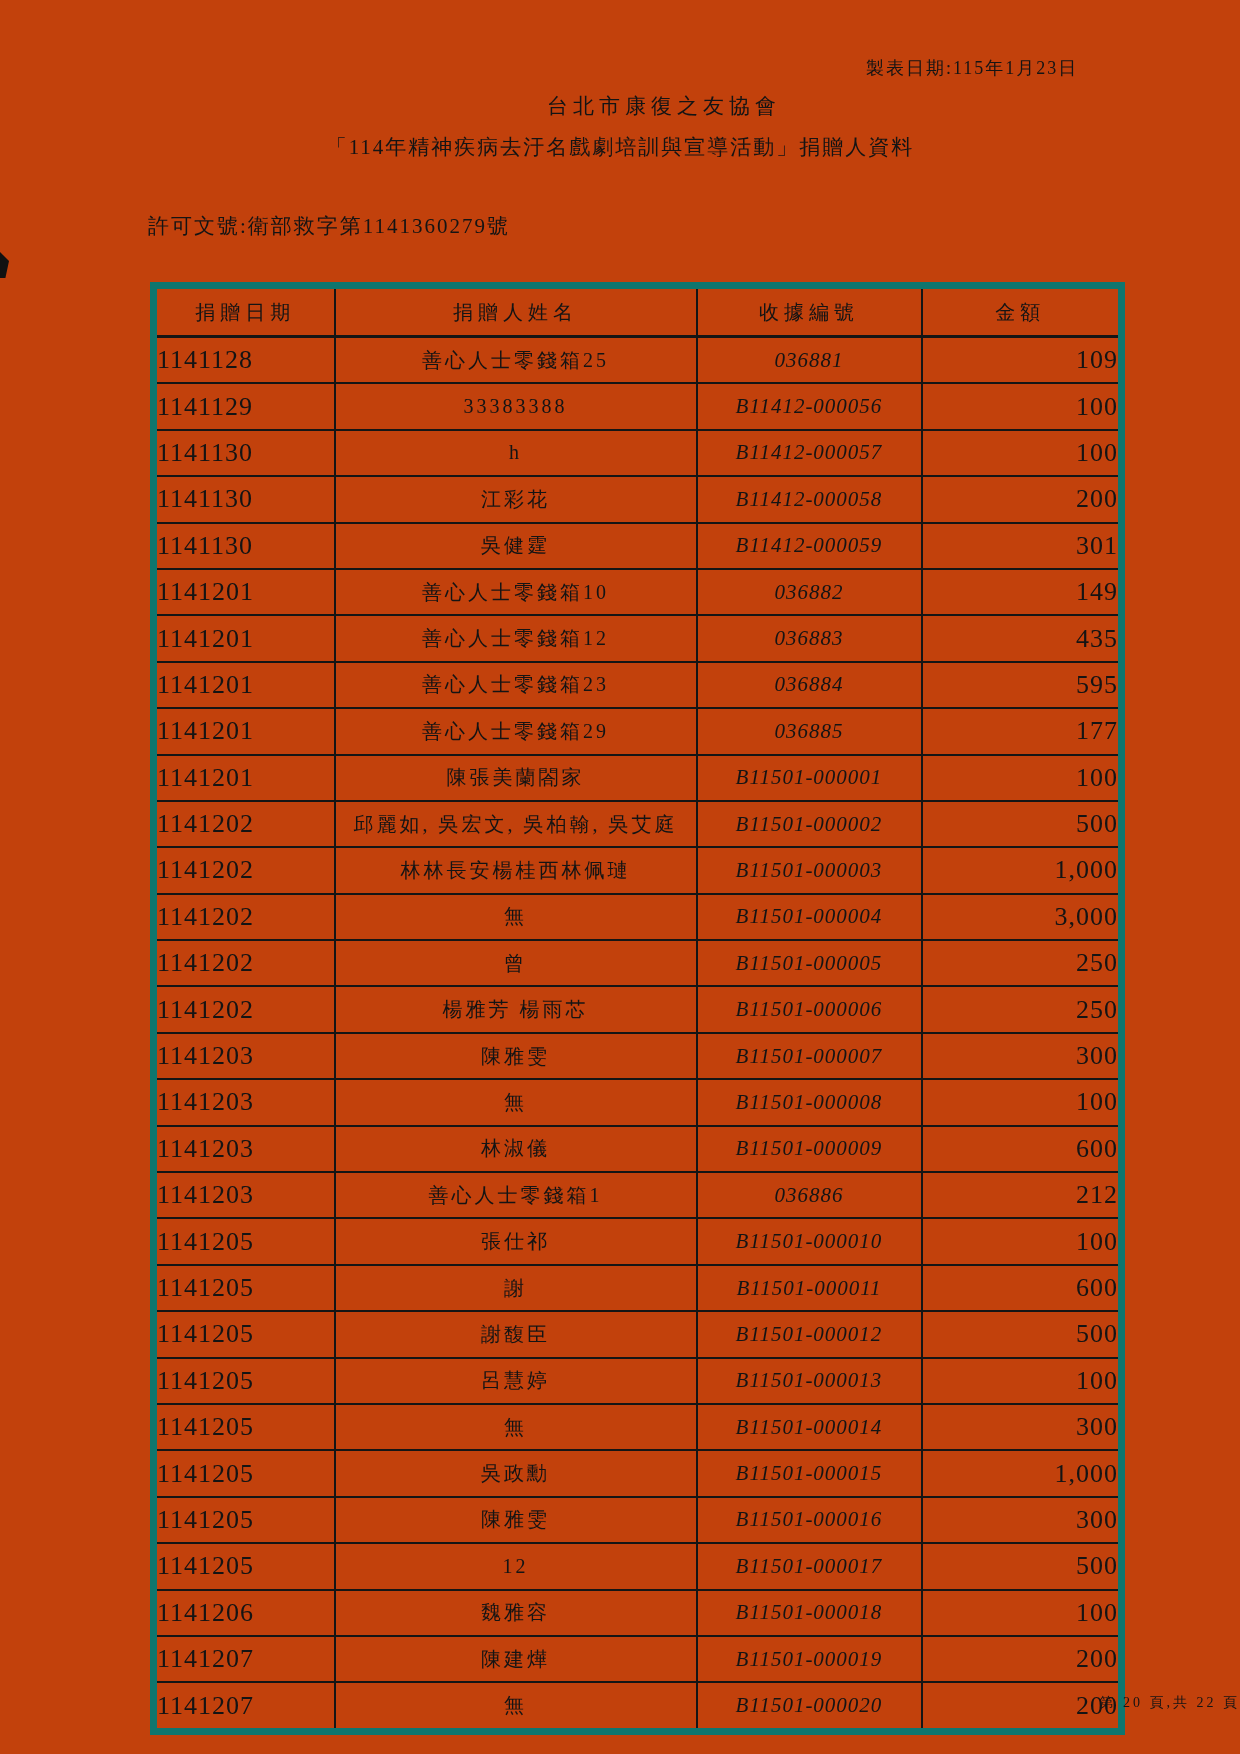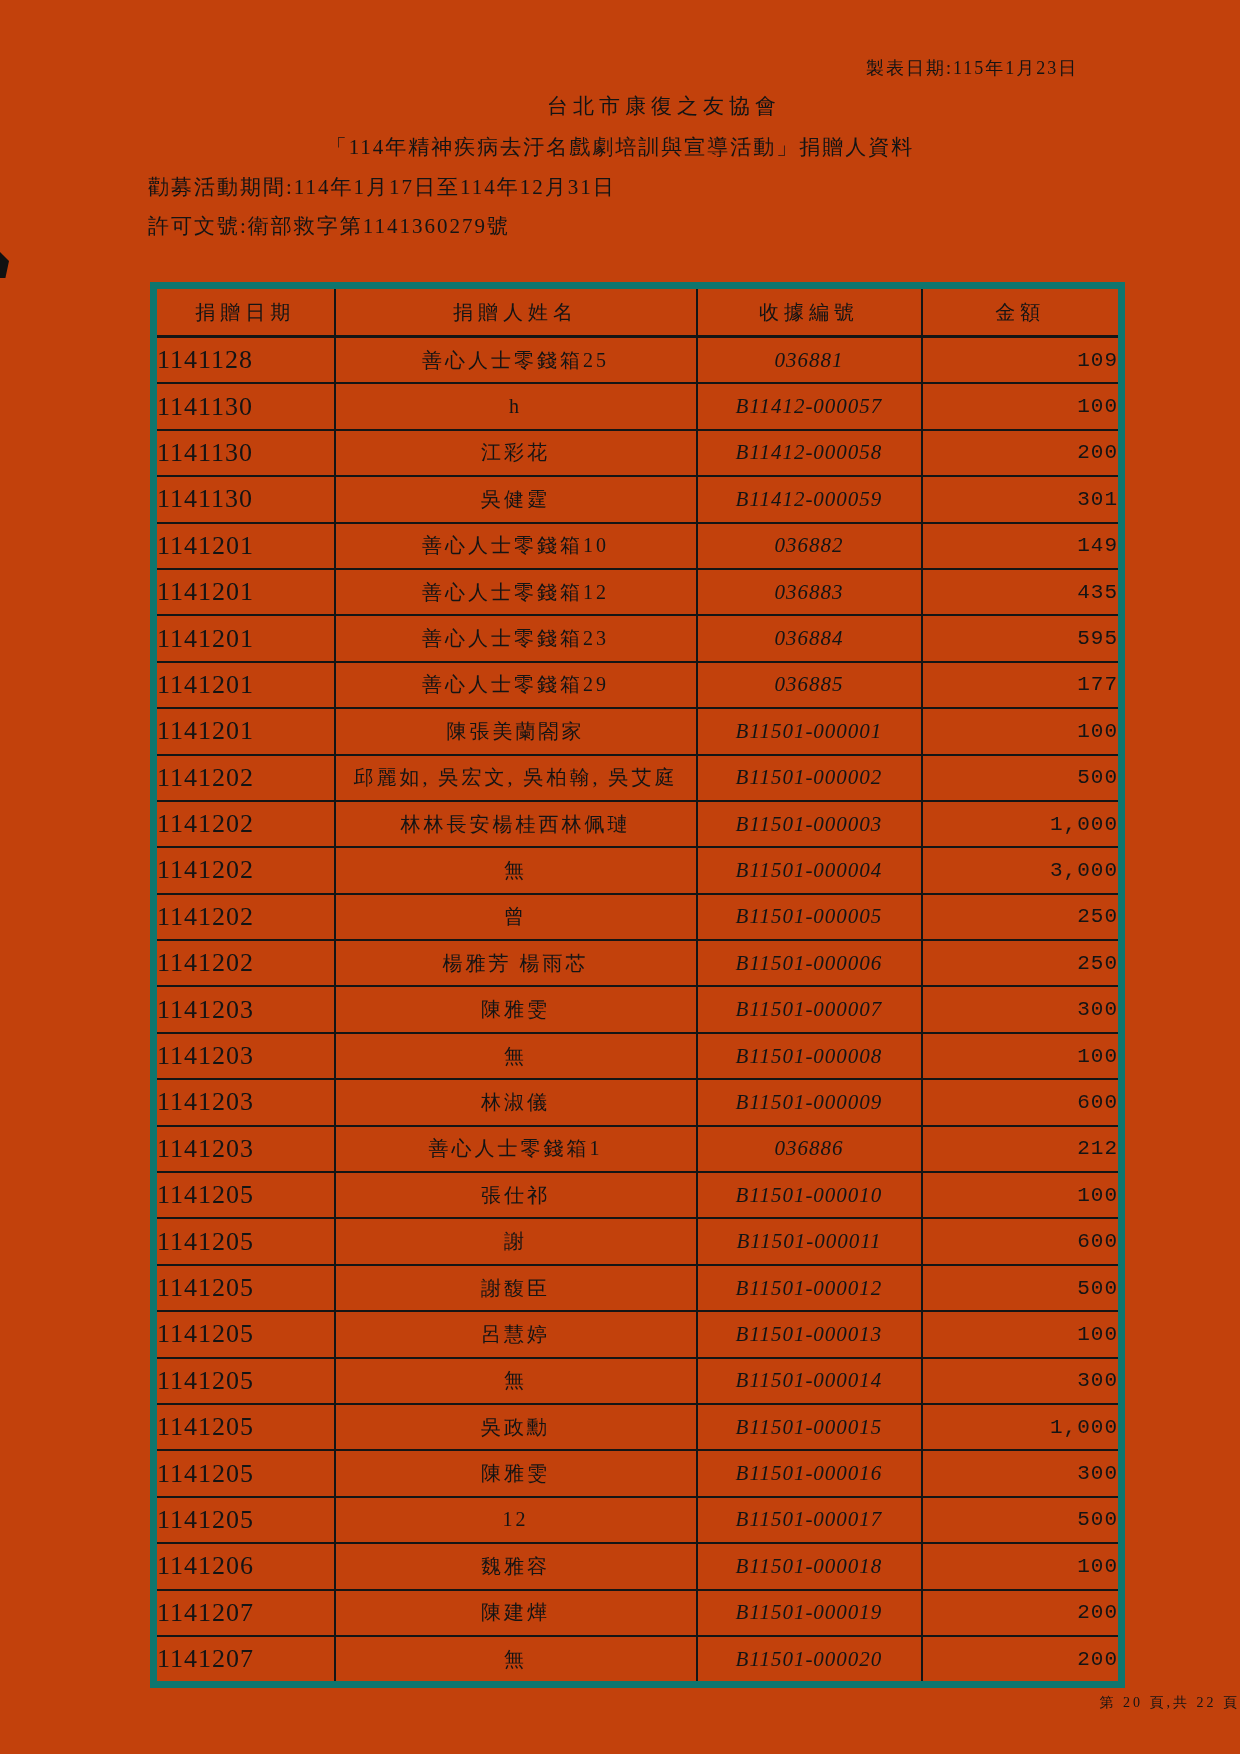--- a/index.html
+++ b/index.html
@@ -56,22 +56,22 @@
     padding-bottom:4px;
   }
   td.c-receipt{
     text-align:center;vertical-align:middle;
     font-size:21px;letter-spacing:1px;
     padding-top:8px;
     font-style:italic;
   }
   td.c-amount{
     text-align:right;vertical-align:middle;
-    font-size:21px;letter-spacing:1px;
-    padding-right:20px;padding-top:6px;font-family:Liberation Mono, monospace;
+    font-size:26px;letter-spacing:1px;
+    padding-right:20px;padding-top:6px;
   }
 
   .footer{
     top:1694px;left:0;width:100%;
     text-align:right;font-size:14px;letter-spacing:3px;
   }
   
   .scan-artifact{
     position:absolute;left:0;top:252px;width:9px;height:26px;
     background:#111;
@@ -81,21 +81,20 @@
 </head>
 <body>
 
 <div class="page">
 
   <div class="scan-artifact"></div>
 
   <div class="line print-date">製表日期:115年1月23日</div>
   <div class="line org-name">台北市康復之友協會</div>
   <div class="line subtitle">「114年精神疾病去汙名戲劇培訓與宣導活動」捐贈人資料</div>
-  <div class="line period">勸募活動期間:114年1月17日至114年12月31日</div>
   <div class="line permit">許可文號:衛部救字第1141360279號</div>
 
   <table class="donations">
     <colgroup>
       <col class="w-date">
         <col class="w-name">
         <col class="w-receipt">
         <col class="w-amount">
     </colgroup>
     <thead>
@@ -107,20 +106,26 @@
       </tr>
     </thead>
     <tbody id="rows">
         <tr>
           <td class="c-date">1141128</td>
           <td class="c-name">善心人士零錢箱25</td>
           <td class="c-receipt">036881</td>
           <td class="c-amount">109</td>
         </tr>
         <tr>
+          <td class="c-date">1141129</td>
+          <td class="c-name">33383388</td>
+          <td class="c-receipt">B11412-000056</td>
+          <td class="c-amount">100</td>
+        </tr>
+        <tr>
           <td class="c-date">1141130</td>
           <td class="c-name">h</td>
           <td class="c-receipt">B11412-000057</td>
           <td class="c-amount">100</td>
         </tr>
         <tr>
           <td class="c-date">1141130</td>
           <td class="c-name">江彩花</td>
           <td class="c-receipt">B11412-000058</td>
           <td class="c-amount">200</td>

